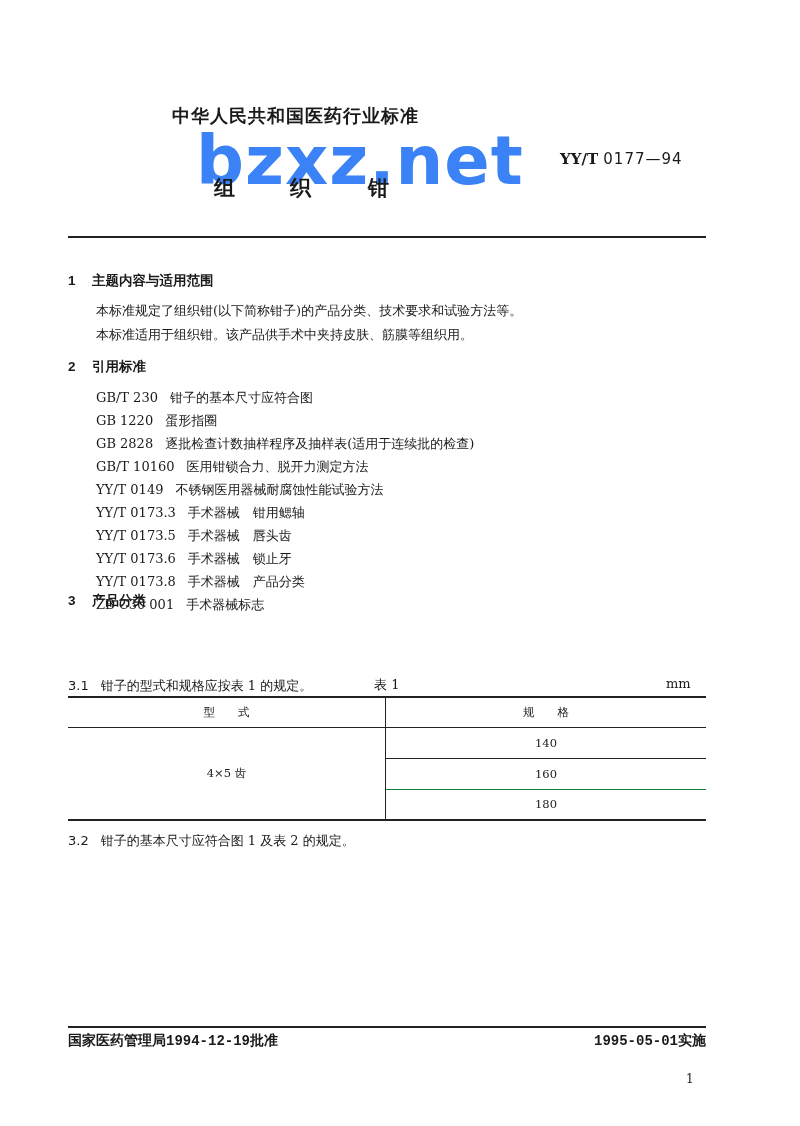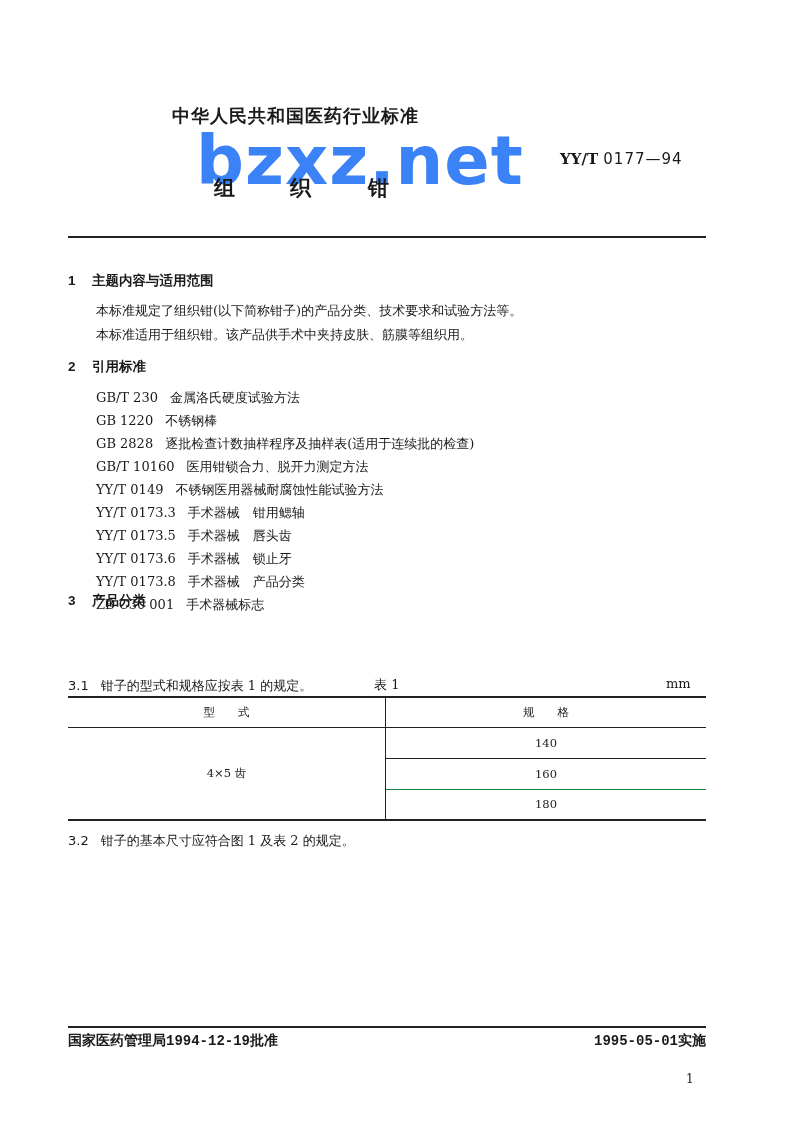--- a/index.html
+++ b/index.html
@@ -39,22 +39,22 @@
 
 <div class="abs h" style="left:68px; top:272px">
   <span class="n">1</span><span>主题内容与适用范围</span>
 </div>
 <div class="abs p" style="left:96px; top:302px">本标准规定了组织钳(以下简称钳子)的产品分类、技术要求和试验方法等。</div>
 <div class="abs p" style="left:96px; top:326px">本标准适用于组织钳。该产品供手术中夹持皮肤、筋膜等组织用。</div>
 
 <div class="abs h" style="left:68px; top:358px">
   <span class="n">2</span><span>引用标准</span>
 </div>
-<div class="abs ref" style="top:389px"><span class="code2">GB/T 230</span><span>金属洛氏硬度试验方法</span></div>
-<div class="abs ref" style="top:412px"><span class="code2">GB 1220</span><span>不锈钢棒</span></div>
+<div class="abs ref" style="top:389px"><span class="code2">GB/T 230</span><span>钳子的基本尺寸应符合图</span></div>
+<div class="abs ref" style="top:412px"><span class="code2">GB 1220</span><span>蛋形指圈</span></div>
 <div class="abs ref" style="top:435px"><span class="code2">GB 2828</span><span>逐批检查计数抽样程序及抽样表(适用于连续批的检查)</span></div>
 <div class="abs ref" style="top:458px"><span class="code2">GB/T 10160</span><span>医用钳锁合力、脱开力测定方法</span></div>
 <div class="abs ref" style="top:481px"><span class="code2">YY/T 0149</span><span>不锈钢医用器械耐腐蚀性能试验方法</span></div>
 <div class="abs ref" style="top:504px"><span class="code2">YY/T 0173.3</span><span>手术器械　钳用鳃轴</span></div>
 <div class="abs ref" style="top:527px"><span class="code2">YY/T 0173.5</span><span>手术器械　唇头齿</span></div>
 <div class="abs ref" style="top:550px"><span class="code2">YY/T 0173.6</span><span>手术器械　锁止牙</span></div>
 <div class="abs ref" style="top:573px"><span class="code2">YY/T 0173.8</span><span>手术器械　产品分类</span></div>
 <div class="abs ref" style="top:596px"><span class="code2">ZB C30 001</span><span>手术器械标志</span></div>
 
 <div class="abs h" style="left:68px; top:592px">

